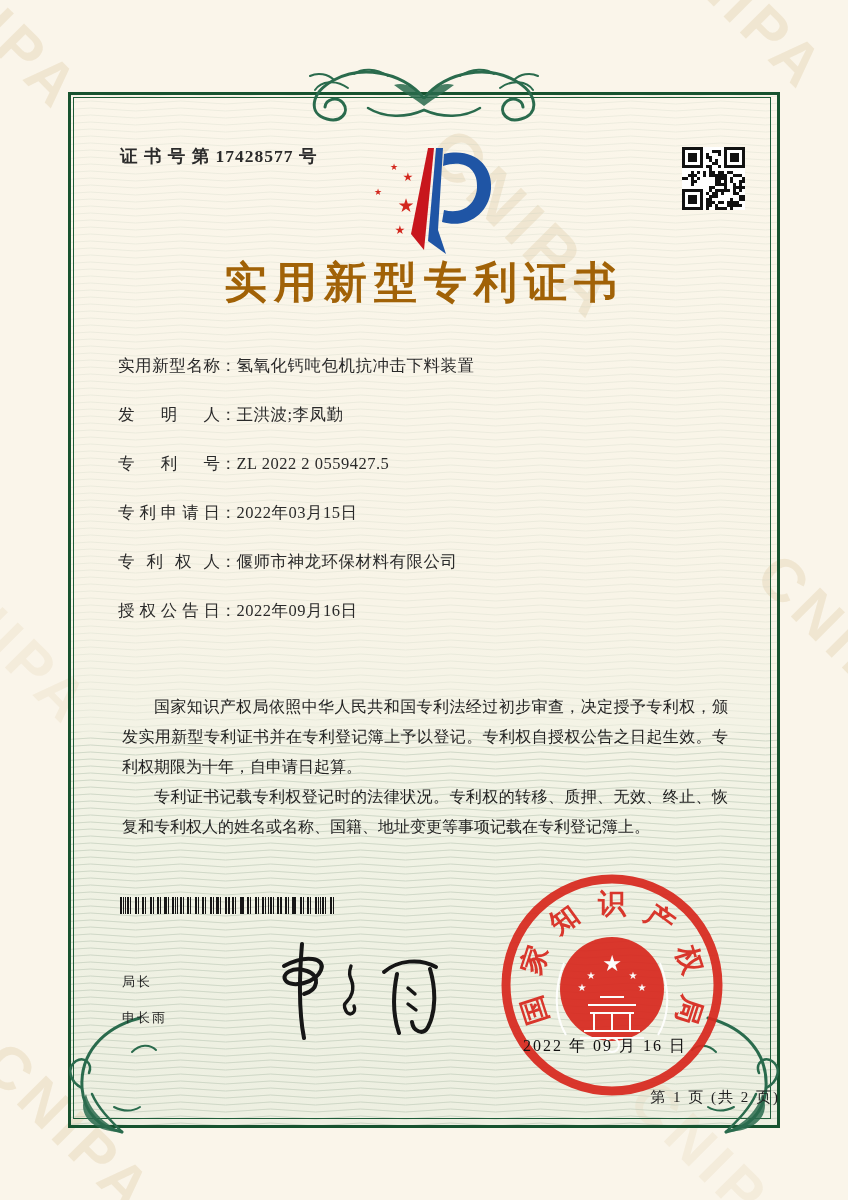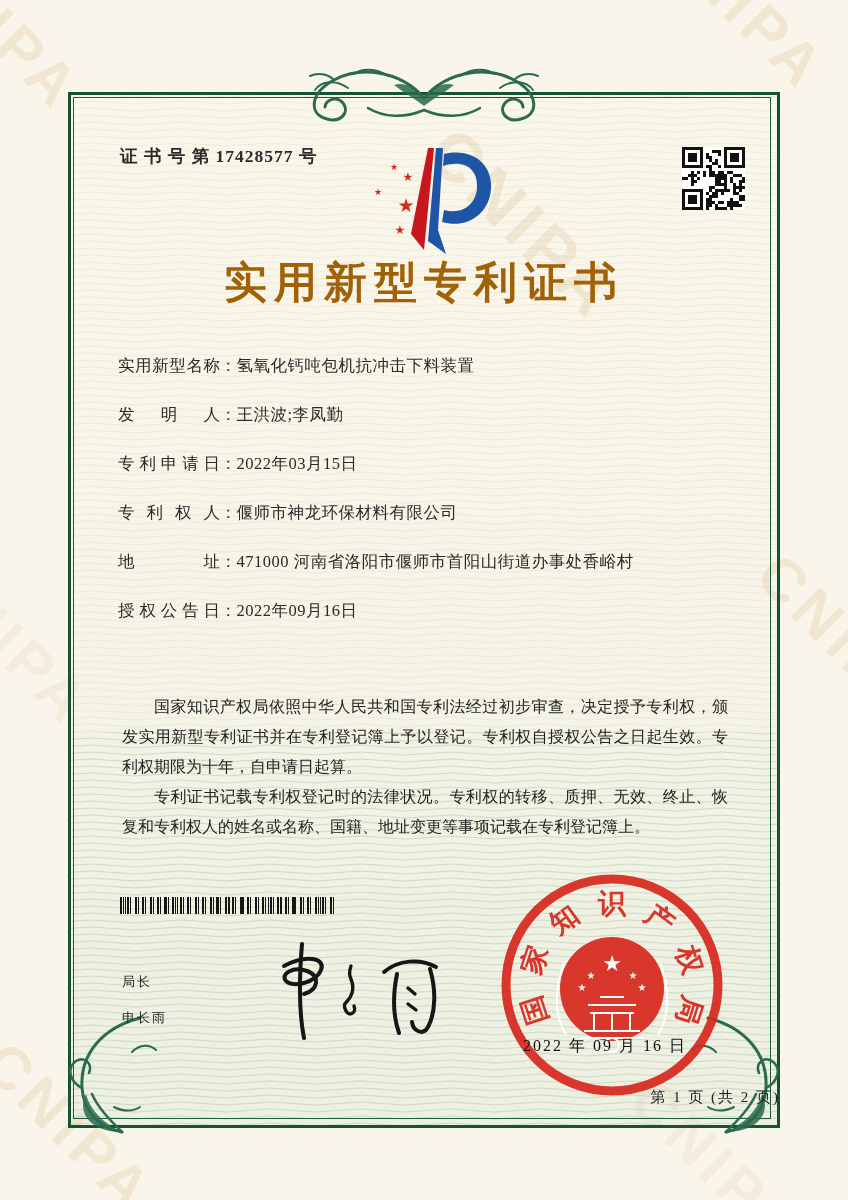--- a/index.html
+++ b/index.html
@@ -270,27 +270,27 @@
   <div class="abs content title">实用新型专利证书</div>
 
   <div class="abs content fields">
     <div class="frow">
       <span class="flabel">实用新型名称</span><span>：</span><span class="fval">氢氧化钙吨包机抗冲击下料装置</span>
     </div>
     <div class="frow">
       <span class="flabel">发明人</span><span>：</span><span class="fval">王洪波;李凤勤</span>
     </div>
     <div class="frow">
+      <span class="flabel">专利号</span><span>：</span><span class="fval">ZL 2022 2 0559427.5</span>
+    </div>
+    <div class="frow">
       <span class="flabel">专利申请日</span><span>：</span><span class="fval">2022年03月15日</span>
     </div>
     <div class="frow">
       <span class="flabel">专利权人</span><span>：</span><span class="fval">偃师市神龙环保材料有限公司</span>
-    </div>
-    <div class="frow">
-      <span class="flabel">地址</span><span>：</span><span class="fval">471000 河南省洛阳市偃师市首阳山街道办事处香峪村</span>
     </div>
     <div class="frow">
       <span class="flabel">授权公告日</span><span>：</span><span class="fval">2022年09月16日</span>
     </div>
   </div>
 
   <div class="abs content paras">
     <p>国家知识产权局依照中华人民共和国专利法经过初步审查，决定授予专利权，颁发实用新型专利证书并在专利登记簿上予以登记。专利权自授权公告之日起生效。专利权期限为十年，自申请日起算。</p>
     <p>专利证书记载专利权登记时的法律状况。专利权的转移、质押、无效、终止、恢复和专利权人的姓名或名称、国籍、地址变更等事项记载在专利登记簿上。</p>
   </div>

